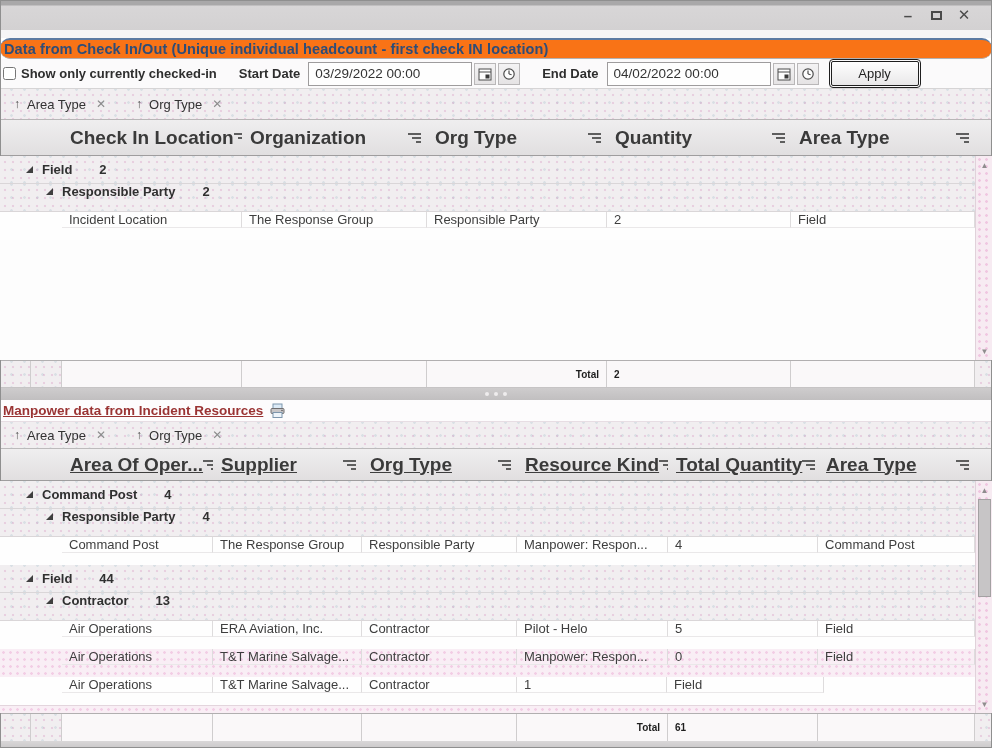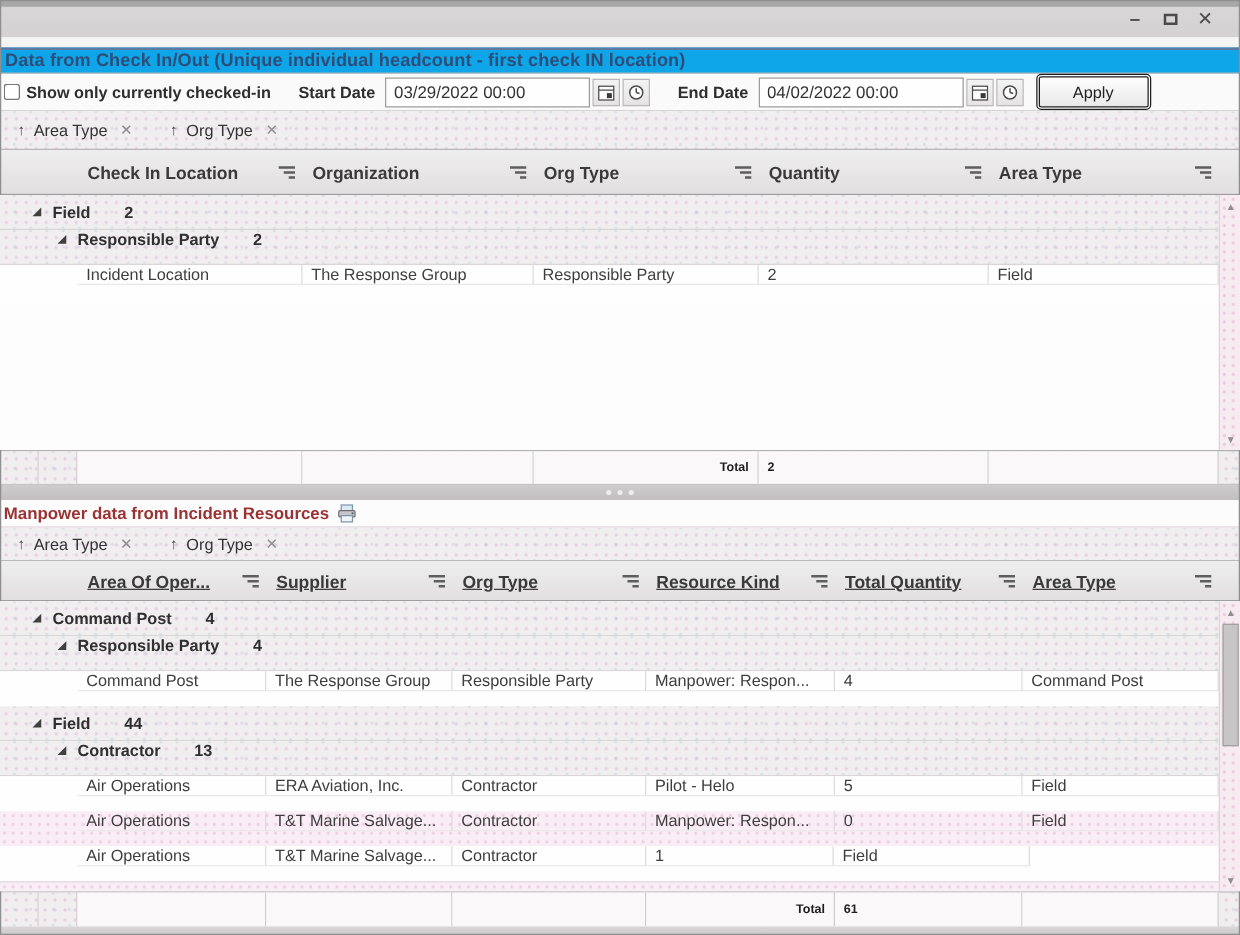--- a/index.html
+++ b/index.html
@@ -35,30 +35,30 @@
     padding-right: 14px;
   }
   .winbtn { width: 28px; height: 22px; display:flex; align-items:center; justify-content:center;
     color:#4b4b4b; font-size:15px; font-weight:bold; cursor: default; }
   .maxbox { width: 11px; height: 9px; border: 2px solid #4b4b4b; display:inline-block; }
 
   #topstrip { height: 8px; background: #f6f5f6; }
 
   
   #p1-title {
-    height: 21px; background:#0ea5e9;
+    height: 21px; background:#f97316;
     border-top: 2px solid #5c7aa2;
     border-bottom: 1px solid #b3b1b2;
-    display:flex; align-items:center; padding-left:4px;
+    display:flex; align-items:center; padding-left:4px;border-radius:10px;
   }
   #p1-title span { font-size: 14.5px; font-weight: bold; color: #2e4d78; letter-spacing: .1px; }
   #p2-title {
     height: 21px; background:#fdfcfd; display:flex; align-items:center; gap:6px; padding-left:3px;
   }
-  #p2-title span { font-size: 13.5px; font-weight: bold; color: #9a3434; }
+  #p2-title span { font-size: 13.5px; font-weight: bold; color: #9a3434; text-decoration: underline; }
 
   
   #p1-filters {
     height: 30px; background:#fbfafb; border-bottom:1px solid #d6d4d5;
     display:flex; align-items:center; padding-left:3px; font-size:13px;
   }
   #p1-filters label.cb { font-weight:bold; color:#2e2e2e; margin-left:5px; }
   input[type=checkbox] { width:13px; height:13px; accent-color:#fff; }
   .flabel { font-weight:bold; color:#2e2e2e; margin-left:22px; margin-right:8px; }
   .dateinput {
@@ -89,21 +89,21 @@
   .gridhead {
     display:flex; align-items:stretch;
     background: linear-gradient(#efeeef, #e1dfe0);
     border-bottom: 1px solid #9f9d9e;
   }
   #p1-header { height: 36px; }
   #p2-header { height: 32px; text-decoration: underline; }
   .hspacer { width:62px; }
   .hc {
     display:flex; align-items:center; justify-content:space-between;
-    padding:0 6px 0 8px; font-size:14px; font-weight:bold; color:#3a3a3a;
+    padding:0 6px 0 8px; font-size:19px; font-weight:bold; color:#3a3a3a;
     overflow:hidden; white-space:nowrap;
   }
   .fic { display:flex; flex-direction:column; align-items:flex-end; gap:2px; width:14px; cursor:default; }
   .fic i { display:block; height:2px; background:#5e5e5e; }
   .fic i:nth-child(1){ width:13px; } .fic i:nth-child(2){ width:9px; } .fic i:nth-child(3){ width:5px; }
 
   
   .gbody { position:relative; background:#fdfdfd; overflow:hidden; }
   #g1-body { height: 204px; }
   #g2-body { height: 232px; }

